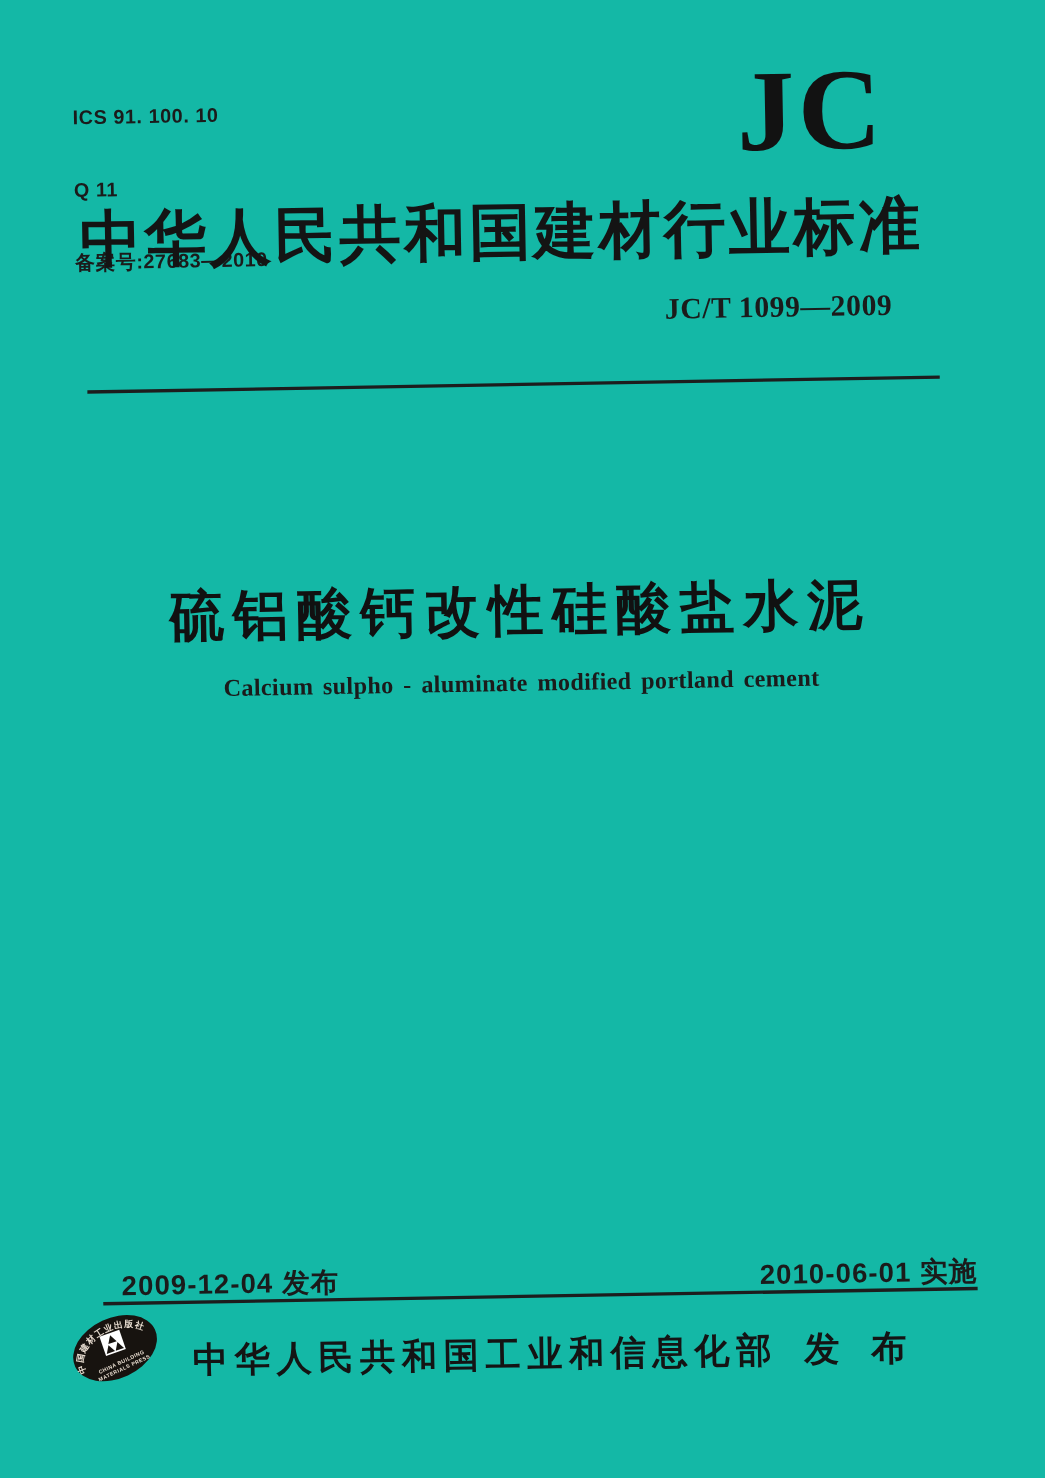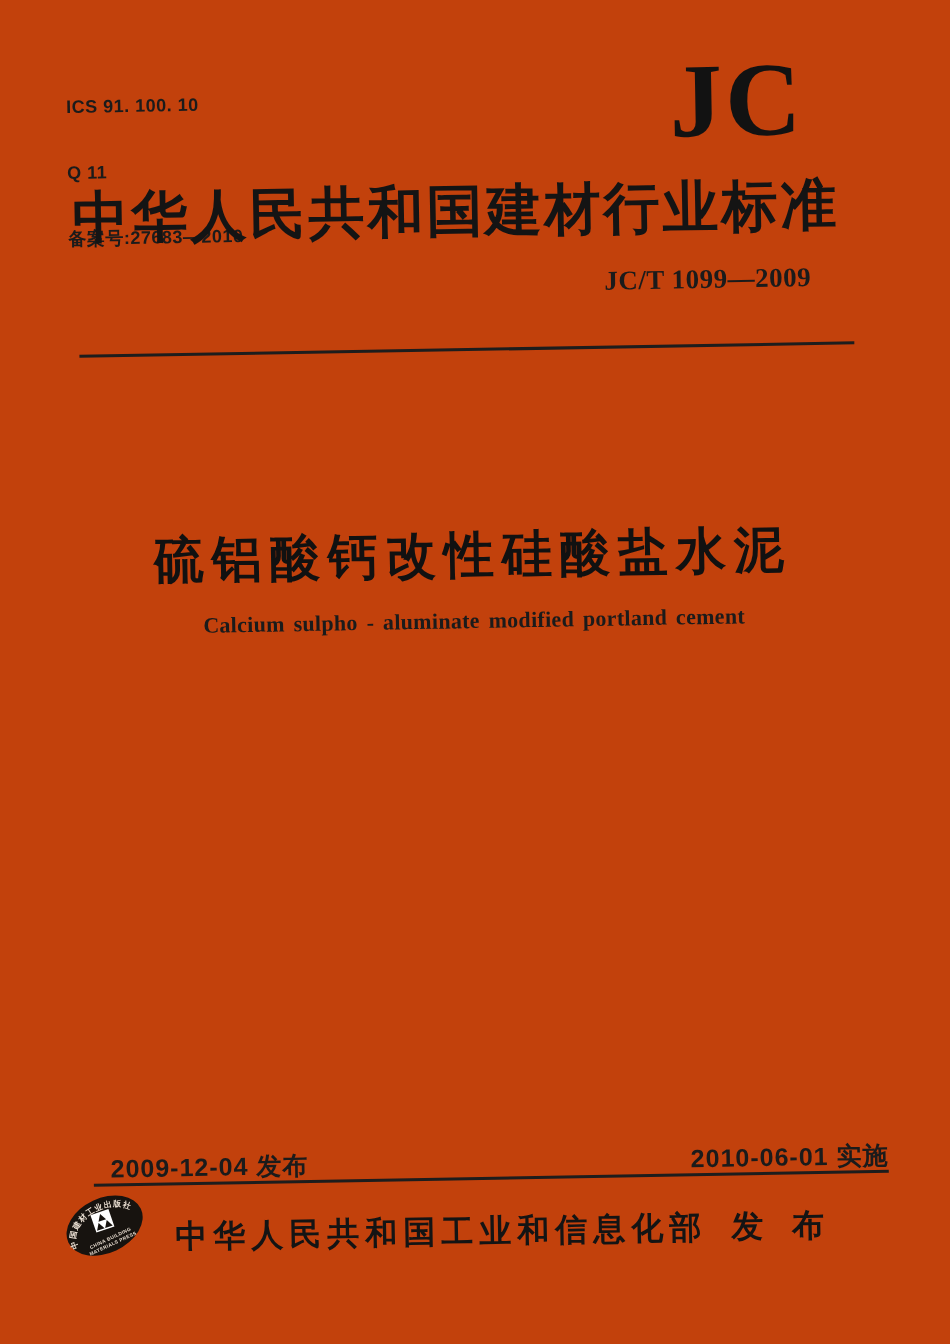--- a/index.html
+++ b/index.html
@@ -6,21 +6,21 @@
   body{
     width:950px;height:1344px;
     background:#f2f2f2;
     font-family:"Liberation Sans","DejaVu Sans",sans-serif;
     color:#1b1b1b;
     overflow:hidden;
   }
   .page{
     position:relative;
     width:950px;height:1344px;
-    background:#c2410c;
+    background:#14b8a6;
     overflow:hidden;
   }
   
   .content{
     position:absolute;inset:0;
     transform:rotate(-1deg);
     transform-origin:50% 50%;
   }
 
   .ics-block{

